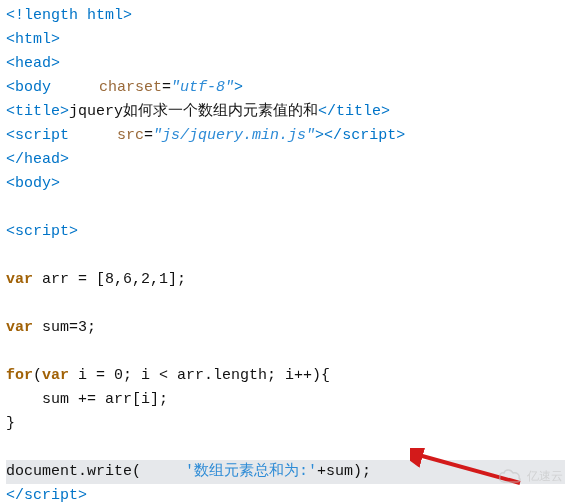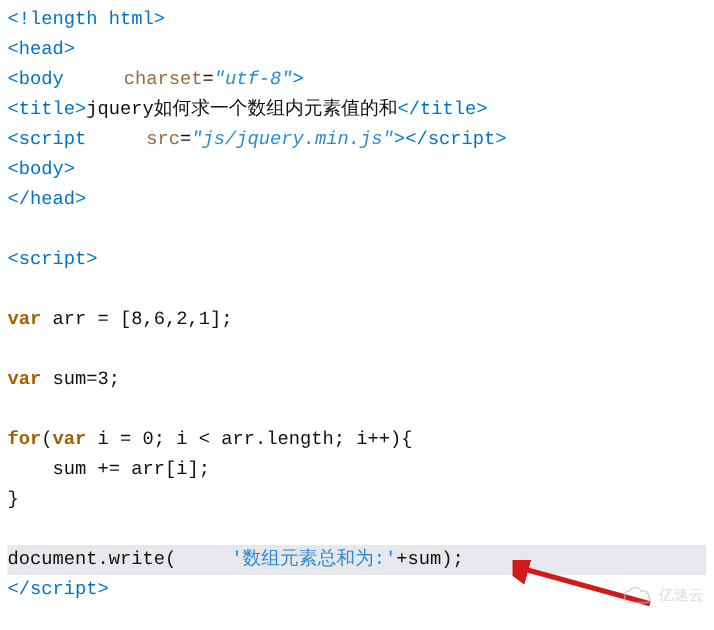--- a/index.html
+++ b/index.html
@@ -57,32 +57,33 @@
     pointer-events: none;
   }
 </style>
 </head>
 <body>
 
 <div>
 
   <div class="code-line"><span class="bracket">&lt;!</span><span class="tag">length html</span><span class="bracket">&gt;</span></div>
 
+  <div class="code-line"><span class="bracket">&lt;</span><span class="tag">html</span><span class="bracket">&gt;</span></div>
 
   <div class="code-line"><span class="bracket">&lt;</span><span class="tag">head</span><span class="bracket">&gt;</span></div>
 
   <div class="code-line"><span class="bracket">&lt;</span><span class="tag">body </span><span class="attr">charset</span><span class="punc">=</span><span class="str">"utf-8"</span><span class="bracket">&gt;</span></div>
 
   <div class="code-line"><span class="bracket">&lt;</span><span class="tag">title</span><span class="bracket">&gt;</span><span class="plain">jquery如何求一个数组内元素值的和</span><span class="bracket">&lt;/</span><span class="tag">title</span><span class="bracket">&gt;</span></div>
 
   <div class="code-line"><span class="bracket">&lt;</span><span class="tag">script </span><span class="attr">src</span><span class="punc">=</span><span class="str">"js/jquery.min.js"</span><span class="bracket">&gt;</span><span class="bracket">&lt;/</span><span class="tag">script</span><span class="bracket">&gt;</span></div>
 
+  <div class="code-line"><span class="bracket">&lt;/</span><span class="tag">head</span><span class="bracket">&gt;</span></div>
+
   <div class="code-line"><span class="bracket">&lt;</span><span class="tag">body</span><span class="bracket">&gt;</span></div>
-
-  <div class="code-line"><span class="bracket">&lt;/</span><span class="tag">head</span><span class="bracket">&gt;</span></div>
 
   <div class="code-line">&nbsp;</div>
 
   <div class="code-line"><span class="bracket">&lt;</span><span class="tag">script</span><span class="bracket">&gt;</span></div>
 
   <div class="code-line">&nbsp;</div>
 
   <div class="code-line"><span class="kw">var</span><span class="plain"> arr = [8,6,2,1];</span></div>
 
   <div class="code-line">&nbsp;</div>

